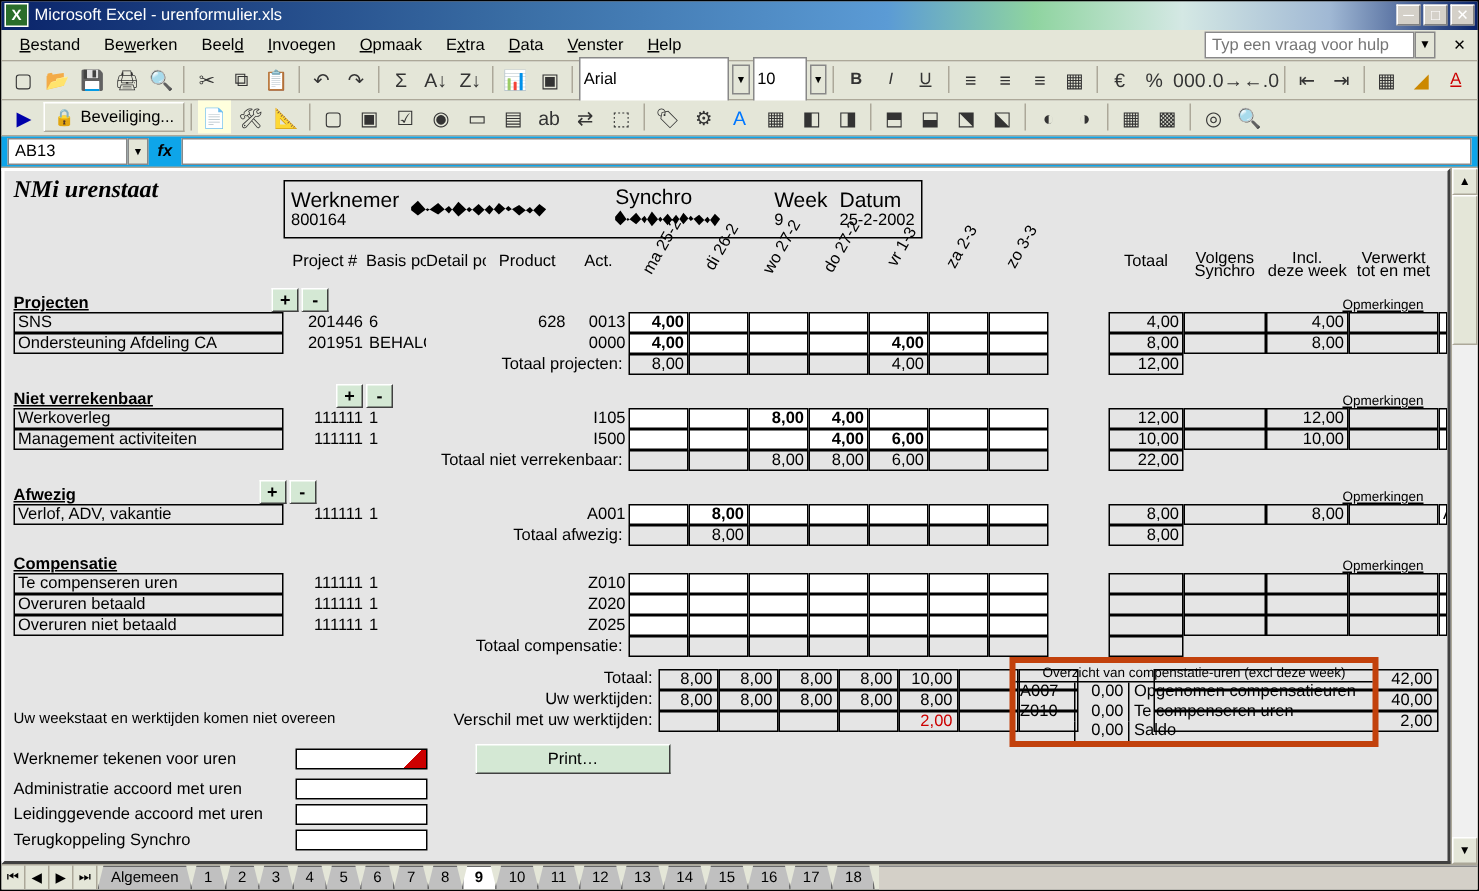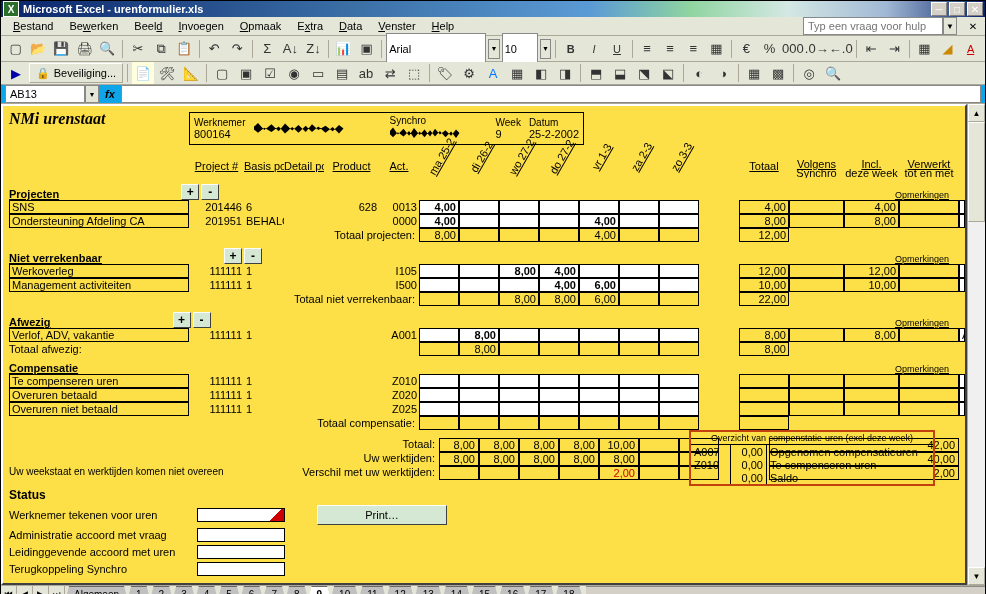--- a/index.html
+++ b/index.html
@@ -1,20 +1,20 @@
 <!DOCTYPE html>
 <html><head>
 <meta charset="utf-8">
 <style>
 *{box-sizing:border-box;margin:0;padding:0;font-family:Arial,sans-serif;font-size:11px}
 body{background:#c0c0c0;overflow:hidden}
 .app{width:986px;height:594px;display:flex;flex-direction:column;border:1px solid #000}
 .titlebar{height:20px;background:linear-gradient(90deg,#0a246a 0%,#3a6ea5 35%,#5b9bd5 60%,#8fd4a0 70%,#d4e8e4 80%,#a0b8d4 90%,#0a246a 100%);display:flex;align-items:center;color:#fff;padding:0 2px}
 .titlebar .xl-icon{width:16px;height:16px;background:#2a6e2a;border:1px solid #fff;margin-right:4px;display:flex;align-items:center;justify-content:center;font-size:10px;font-weight:bold}
-.titlebar .title{font-weight:bold;flex:1}
+.titlebar .title{font-weight:normal;flex:1}
 .winbtns{display:flex;gap:2px}
 .winbtn{width:16px;height:14px;background:#d4d0c8;border:1px solid #808080;border-top-color:#fff;border-left-color:#fff;display:flex;align-items:center;justify-content:center;font-size:10px;font-family:Marlett,Arial;cursor:pointer}
 .menubar{height:22px;background:#e4e6d8;display:flex;align-items:center;padding:0 4px;border-bottom:1px solid #aca899}
 .menuitem{padding:2px 8px;cursor:pointer}
 .menuitem u{text-decoration:underline}
 .askbox{margin-left:auto;display:flex;align-items:center}
 .askinput{width:140px;height:18px;border:1px solid #888;background:#fff;color:#888;padding:0 4px;font-size:11px}
 .askdd{width:14px;height:18px;background:#e4e6d8;border:1px solid #888;display:flex;align-items:center;justify-content:center;font-size:8px}
 .toolbar{height:26px;background:#e4e6d8;display:flex;align-items:center;padding:0 4px;gap:2px;border-bottom:1px solid #aca899}
 .tbtn{width:22px;height:22px;display:flex;align-items:center;justify-content:center;cursor:pointer;font-size:13px;color:#333}
@@ -24,31 +24,31 @@
 .tsel.size{width:36px}
 .tdropbtn{width:12px;height:20px;background:#e4e6d8;border:1px solid #888;display:flex;align-items:center;justify-content:center;font-size:7px}
 .toolbar2{height:26px;background:#e4e6d8;display:flex;align-items:center;padding:0 4px;gap:2px;border-bottom:1px solid #aca899}
 .sec-btn{height:20px;padding:0 6px;background:#e4e6d8;border:1px solid #aca899;border-top-color:#fff;border-left-color:#fff;display:flex;align-items:center;gap:4px;cursor:pointer}
 .namebox-row{height:22px;background:#0ea5e9;display:flex;align-items:center;padding:0 4px;border-bottom:1px solid #aca899}
 .namebox{width:80px;height:18px;background:#fff;border:1px solid #888;padding:0 4px;display:flex;align-items:center}
 .namedd{width:14px;height:18px;background:#e4e6d8;border:1px solid #888;display:flex;align-items:center;justify-content:center;font-size:7px}
 .fxicon{margin:0 6px;font-style:italic;font-weight:bold}
 .formulabar{flex:1;height:18px;background:#fff;border:1px solid #888}
 .mdiclient{flex:1;background:#808080;display:flex;position:relative}
-.sheet{flex:1;background:#fde047;overflow:hidden;position:relative;border:2px solid #fff;border-right-color:#404040;border-bottom-color:#404040}
+.sheet{flex:1;background:#e5e5e5;overflow:hidden;position:relative;border:2px solid #fff;border-right-color:#404040;border-bottom-color:#404040}
 .vscroll{width:18px;background:#e4e6d8;border-left:1px solid #aca899;display:flex;flex-direction:column}
 .vscroll .arrow{height:18px;background:#e4e6d8;border:1px solid #aca899;border-top-color:#fff;border-left-color:#fff;display:flex;align-items:center;justify-content:center;font-size:8px}
 .vscroll .track{flex:1;background:#f0f0f0}
 .vscroll .thumb{height:100px;background:#e4e6d8;border:1px solid #aca899;border-top-color:#fff;border-left-color:#fff}
 .content{padding:4px 6px}
 .hdr-title{font-size:16px;font-weight:bold;font-style:italic;font-family:"Times New Roman",serif;margin-bottom:2px}
 .empbox{border:1px solid #000;display:inline-flex;padding:2px 4px;gap:8px;align-items:center;margin-left:180px;position:absolute;top:6px}
-.empbox .lbl{font-size:10px}
+.empbox .lbl{font-size:14px}
 .blackblob{display:inline-block;width:90px;height:14px;background:#000;clip-path:polygon(0 40%,5% 10%,12% 60%,20% 20%,28% 70%,35% 15%,43% 65%,50% 25%,58% 75%,65% 20%,72% 60%,80% 30%,88% 70%,95% 25%,100% 50%,95% 85%,88% 40%,80% 80%,72% 35%,65% 75%,58% 30%,50% 80%,43% 40%,35% 85%,28% 35%,20% 75%,12% 45%,5% 80%,0 55%)}
-.colhdrs{display:grid;grid-template-columns:180px 55px 40px 40px 55px 40px 40px 40px 40px 40px 40px 40px 40px 40px 50px 55px 55px 60px 1fr;font-size:9px;text-align:center;text-decoration:underline;margin-top:32px}
+.colhdrs{display:grid;grid-template-columns:180px 55px 40px 40px 55px 40px 40px 40px 40px 40px 40px 40px 40px 40px 50px 55px 55px 60px 1fr;font-size:9px;text-align:center;margin-top:32px}
 .colhdrs div{white-space:nowrap;overflow:hidden}
 .sect-lbl{font-weight:bold;text-decoration:underline;display:inline-block}
 .pmbtn{width:18px;height:16px;background:#d4e8d4;border:1px solid #404040;border-top-color:#fff;border-left-color:#fff;display:inline-flex;align-items:center;justify-content:center;font-weight:bold;cursor:pointer;font-size:12px;margin-left:2px}
 .sect-row{display:flex;align-items:flex-end;margin-top:6px}
 .sect-row .pmgroup{margin-left:120px}
 .datarow{display:grid;grid-template-columns:180px 55px 40px 40px 55px 40px 40px 40px 40px 40px 40px 40px 40px 40px 50px 55px 55px 60px 1fr;font-size:10px;align-items:center;height:14px}
 .datarow .cell{padding:0 2px;height:14px;display:flex;align-items:center;overflow:hidden;white-space:nowrap}
 .datarow .rtl{justify-content:flex-end}
 .wcell{background:#fff;border:1px solid #000;height:14px}
 .wcell.bold{font-weight:bold}
@@ -56,21 +56,21 @@
 .sumrow{display:grid;grid-template-columns:430px 40px 40px 40px 40px 40px 40px 40px 50px 1fr;font-size:10px;height:14px}
 .sumrow .slbl{text-align:right;padding-right:4px}
 .sumrow .bcell{border:1px solid #000;text-align:right;padding-right:3px}
 .red{color:#c00}
 .statusblk{margin-top:8px}
 .statusblk .stitle{font-weight:bold;font-size:12px}
 .statusrr{display:flex;align-items:center;gap:8px;margin:3px 0}
 .sigbox{width:88px;height:14px;background:#fff;border:1px solid #000}
 .sigbox.red-corner{background:linear-gradient(135deg,#fff 0%,#fff 85%,#c00 85%)}
 .printbtn{width:130px;height:20px;background:#d4e8d4;border:1px solid #404040;border-top-color:#fff;border-left-color:#fff;display:flex;align-items:center;justify-content:center;cursor:pointer;margin-left:24px}
-.compbox{position:absolute;right:30px;top:324px;width:246px;border:2px solid #c2410c;font-size:10px}
+.compbox{position:absolute;right:46px;top:324px;width:246px;border:4px solid #c2410c;font-size:10px}
 .compbox .cbhdr{font-size:9px;text-align:center;border-bottom:1px solid #000;padding:1px}
 .compbox .cbrow{display:grid;grid-template-columns:40px 36px 1fr;height:13px}
 .compbox .cbrow div{padding:0 3px;border-right:1px solid #000;display:flex;align-items:center}
 .compbox .cbrow div:last-child{border-right:none}
 .compbox .cbrow .r{justify-content:flex-end}
 .tabbar{height:18px;background:#e4e6d8;display:flex;align-items:center;border-top:1px solid #aca899}
 .tabnav{width:16px;height:16px;display:flex;align-items:center;justify-content:center;font-size:9px;cursor:pointer;border-right:1px solid #aca899}
 .tab{height:16px;padding:0 8px;background:#c0c0c0;border:1px solid #666;border-bottom:none;margin-right:-1px;cursor:pointer;display:flex;align-items:center;font-size:10px;clip-path:polygon(4px 0,calc(100% - 4px) 0,100% 100%,0 100%)}
 .tab.active{background:#fff;font-weight:bold}
 .opmrk-hdr{grid-column:19;text-align:left;padding-left:4px}
@@ -412,21 +412,21 @@
               <div class="cell wcell rtl bold"></div>
               <div class="cell wcell rtl bold"></div>
               <div class="cell"></div>
               <div class="cell bordcell rtl">8,00</div>
               <div class="cell bordcell rtl"></div>
               <div class="cell bordcell rtl">8,00</div>
               <div class="cell bordcell rtl"></div>
               <div class="cell wcell">ADV</div>
             </div>
             <div class="datarow">
-              <div style="grid-column:1/7;padding-right:4px">Totaal afwezig:</div>
+              <div style="grid-column:1/7;text-align:right;padding-right:4px">Totaal afwezig:</div>
               <div class="cell bordcell rtl"></div>
               <div class="cell bordcell rtl">8,00</div>
               <div class="cell bordcell rtl"></div>
               <div class="cell bordcell rtl"></div>
               <div class="cell bordcell rtl"></div>
               <div class="cell bordcell rtl"></div>
               <div class="cell bordcell rtl"></div>
               <div></div>
               <div class="cell bordcell rtl">8,00</div>
               <div></div>
@@ -555,28 +555,27 @@
             <div class="bcell "></div>
             <div class="bcell "></div>
             <div class="bcell "></div>
             <div class="bcell red">2,00</div>
             <div class="bcell "></div>
             <div class="bcell "></div>
             <div></div>
             <div class="bcell">2,00</div>
           </div>
           <div class="statusblk">
-            <div class="stitle">Status</div>
             <div class="statusrr">
               <span style="width:180px">Werknemer tekenen voor uren</span>
               <div class="sigbox red-corner"></div>
               <div class="printbtn">Print…</div>
             </div>
             <div class="statusrr">
-              <span style="width:180px">Administratie accoord met vraag</span>
+              <span style="width:180px">Administratie accoord met uren</span>
               <div class="sigbox "></div>
             </div>
             <div class="statusrr">
               <span style="width:180px">Leidinggevende accoord met uren</span>
               <div class="sigbox "></div>
             </div>
             <div class="statusrr">
               <span style="width:180px">Terugkoppeling Synchro</span>
               <div class="sigbox "></div>
             </div>

